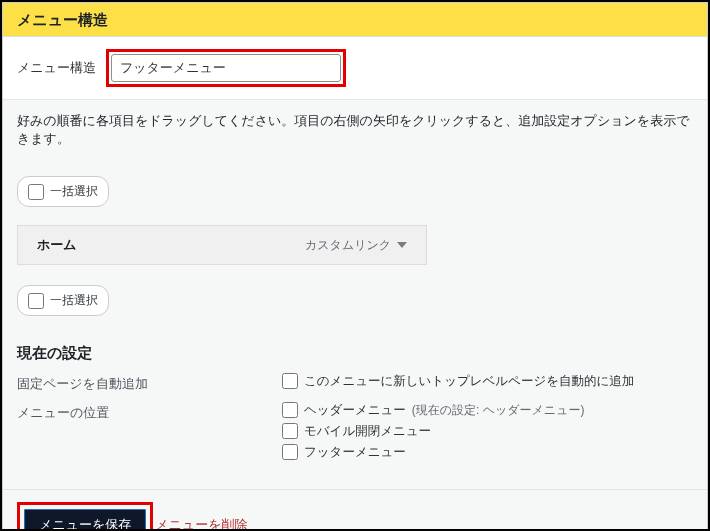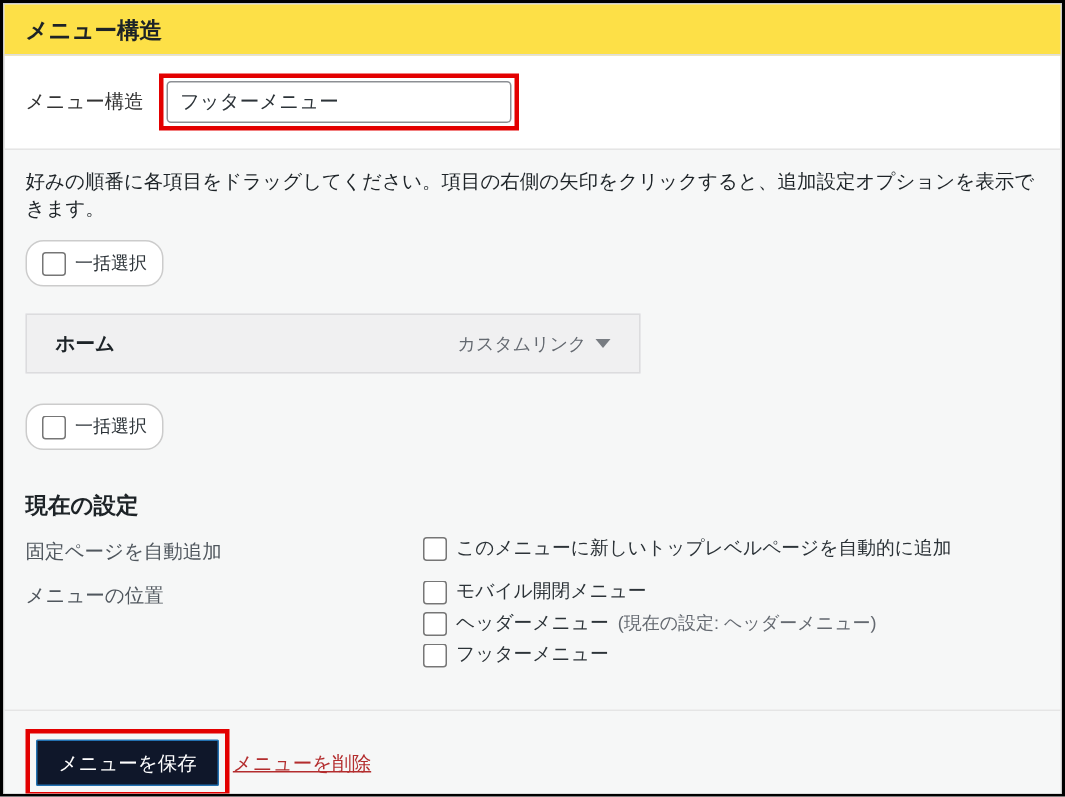--- a/index.html
+++ b/index.html
@@ -55,21 +55,21 @@
     outline: none;
   }
   .menu-body {
     background: #f6f7f7;
     border-top: 1px solid #e5e5e5;
     padding: 12px 14px 16px;
   }
   .help-text {
     font-size: 13px;
     color: #1d2327;
-    margin-bottom: 12px;
+    margin-bottom: 28px;
   }
   .bulk-select {
     display: inline-flex;
     align-items: center;
     gap: 6px;
     background: #fff;
     border: 1px solid #ccc;
     border-radius: 12px;
     padding: 6px 10px;
     margin-bottom: 18px;
@@ -135,21 +135,21 @@
     width: 265px;
     font-size: 13px;
     color: #50575e;
     padding-top: 2px;
   }
   .settings-options {
     flex: 1;
   }
   .check-row {
     display: flex;
-    align-items: flex-end;
+    align-items: flex-start;
     gap: 6px;
     margin-bottom: 4px;
     font-size: 12.5px;
     color: #2c3338;
   }
   .check-row input[type="checkbox"] {
     width: 16px;
     height: 16px;
     border: 1px solid #8c8f94;
     border-radius: 3px;
@@ -240,27 +240,27 @@
             <span>このメニューに新しいトップレベルページを自動的に追加</span>
           </label>
         </div>
       </div>
 
       <div class="settings-row">
         <div class="settings-label">メニューの位置</div>
         <div class="settings-options">
           <label class="check-row">
             <input type="checkbox" style="">
+            <span>ヘッダーメニュー</span>
+            <span class="hint">(現在の設定: ヘッダーメニュー)</span>
+          </label>
+          <label class="check-row">
+            <input type="checkbox" style="">
             <span>モバイル開閉メニュー</span>
             <span class="hint"></span>
-          </label>
-          <label class="check-row">
-            <input type="checkbox" style="">
-            <span>ヘッダーメニュー</span>
-            <span class="hint">(現在の設定: ヘッダーメニュー)</span>
           </label>
           <label class="check-row">
             <input type="checkbox" style="">
             <span>フッターメニュー</span>
             <span class="hint"></span>
           </label>
         </div>
       </div>
     </div>
 

